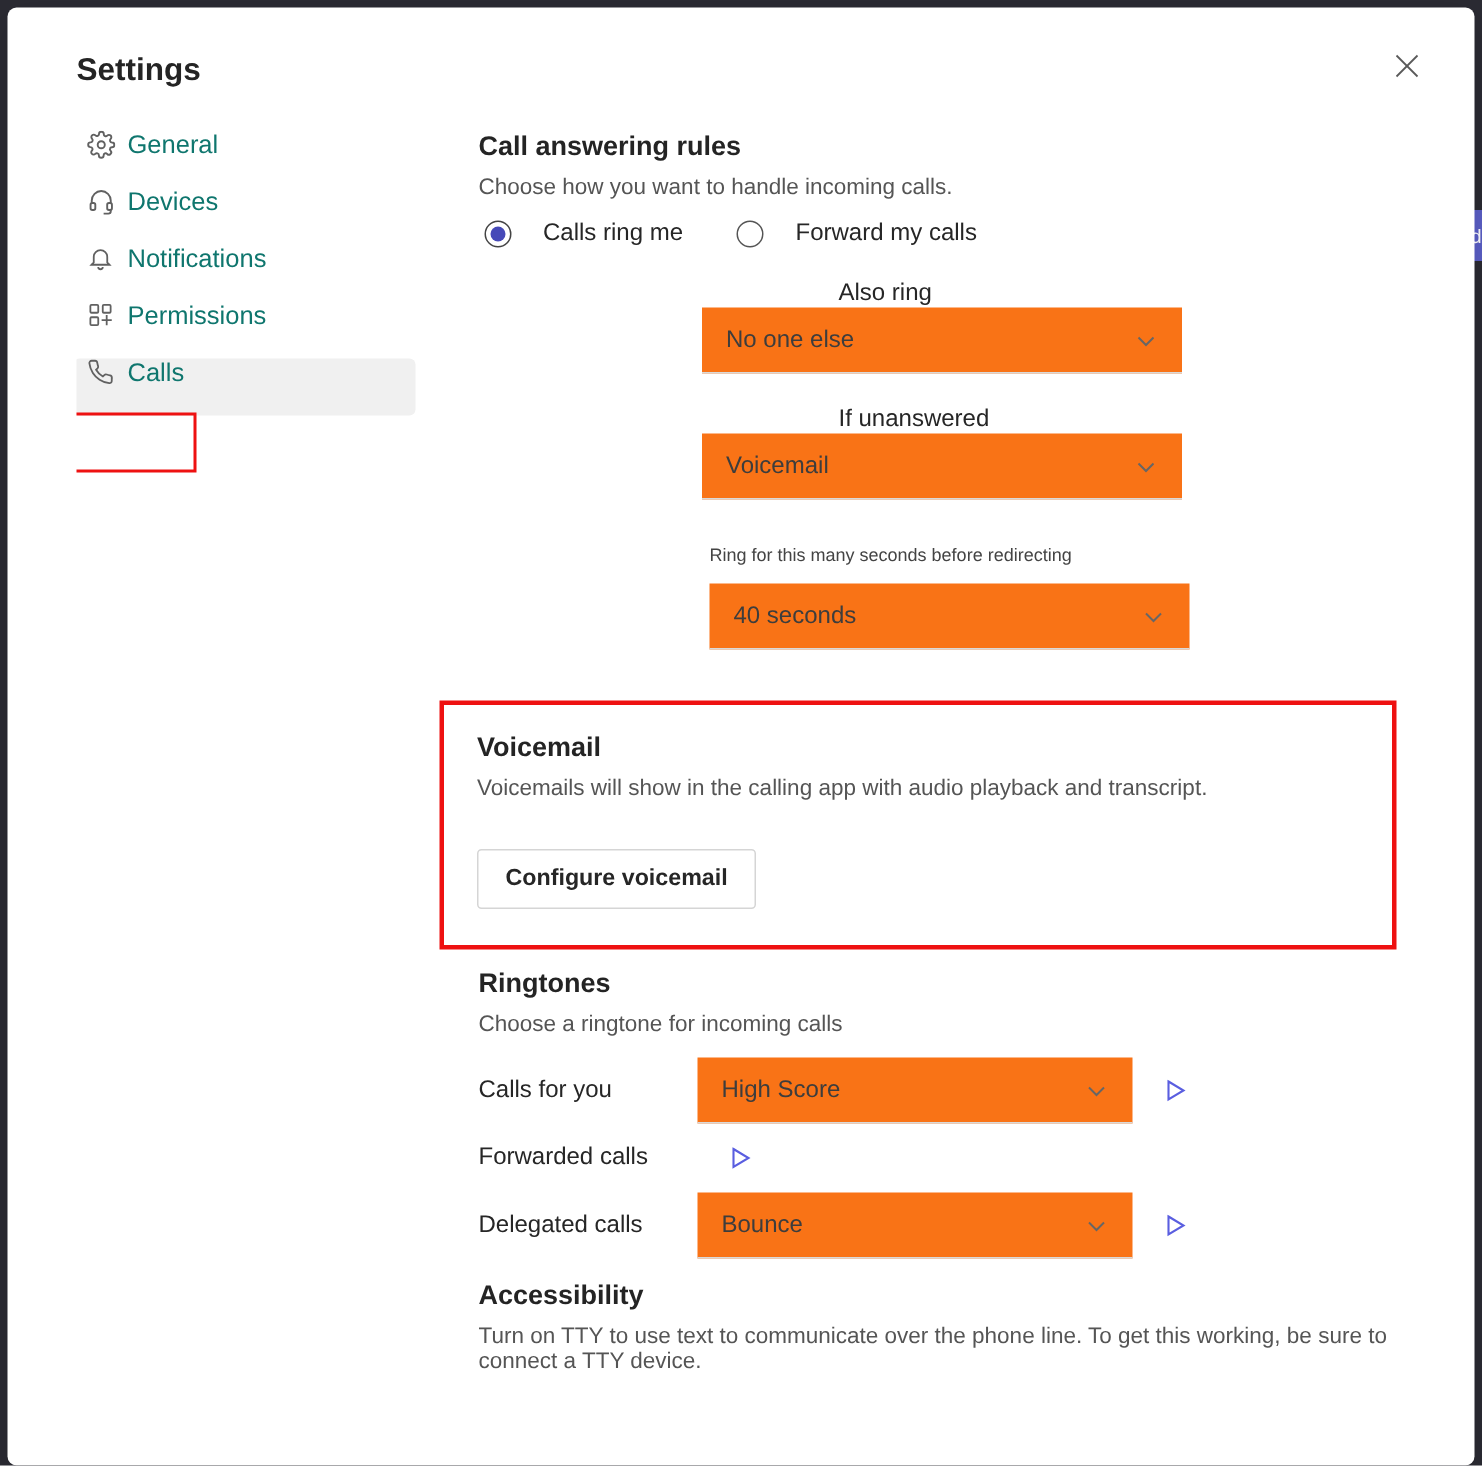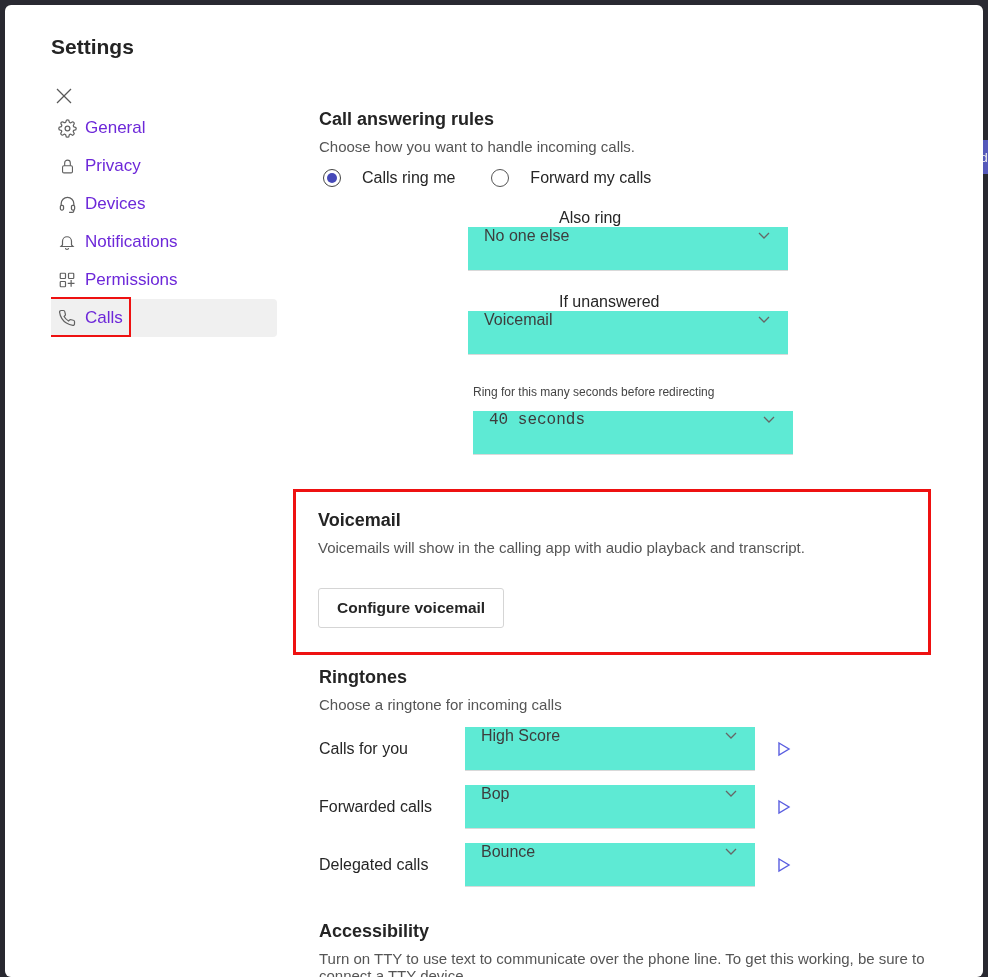--- a/index.html
+++ b/index.html
@@ -38,21 +38,20 @@
       display: flex;
       flex-direction: column;
       position: relative;
       z-index: 2;
       overflow: hidden;
     }
     .title-row {
       display: flex;
       justify-content: space-between;
       align-items: flex-start;
-      flex-direction: column;
     }
     .title {
       font-size: 21px;
       font-weight: 700;
       color: #242424;
       margin-bottom: 28px;
     }
     .close-btn {
       color: #595959;
       cursor: pointer;
@@ -65,26 +64,26 @@
       flex: 1;
       overflow: hidden;
     }
     .sidebar {
       width: 228px;
       flex-shrink: 0;
       margin-left: -2px;
     }
     .nav-item {
       display: flex;
-      align-items: center;
+      align-items: flex-start;
       height: 38px;
       padding-left: 6px;
       border-radius: 4px;
       cursor: pointer;
-      color: #6d28d9;
+      color: #0f766e;
       font-size: 17px;
     }
     .nav-item .icon-slot {
       width: 24px;
       display: inline-flex;
       justify-content: center;
       color: #616161;
     }
     .nav-item .lbl { margin-left: 6px; }
     .nav-item.sel { background: #f0f0f0; }
@@ -149,58 +148,59 @@
     .field-label {
       width: 154px;
       font-size: 16px;
       color: #262626;
       padding-left: 8px;
     }
     .field-label.tight { width: 146px; padding-left: 0; }
     .dropdown {
       width: 320px;
       height: 44px;
-      background: #5eead4;
+      background: #f97316;
       border-bottom: 1px solid #d9d9d9;
       display: flex;
+      align-items: center;
       justify-content: space-between;
       padding: 0 16px;
       font-size: 16px;
       color: #3d3d3d;
       cursor: pointer;
     }
     .dropdown.nar { width: 290px; }
     .chev { color: #666; }
     .small-label {
       font-size: 12px;
       color: #444;
       margin-bottom: 12px;
       margin-left: 154px;
     }
-    .ring-block { margin-left: 154px; margin-bottom: 34px; font-family: Liberation Mono, monospace; }
+    .ring-block { margin-left: 154px; margin-bottom: 34px; }
     .btn-outline {
       display: inline-block;
       border: 1px solid #d5d5d5;
       border-radius: 3px;
       padding: 10px 18px;
       font-size: 15.5px;
       font-weight: 600;
       color: #262626;
       background: #fff;
       cursor: pointer;
       margin-top: 18px;
     }
     .red-box-vm {
       border: 3px solid #e11;
       padding: 18px 22px 24px 22px;
       margin-left: -26px;
       margin-right: 6px;
       margin-bottom: 12px;
     }
-    .sec-block { margin-bottom: 34px; }
+    .sec-block { margin-bottom: 14px; }
     .play-btn {
       color: #5a5ee0;
       margin-left: 20px;
       cursor: pointer;
       display: inline-flex;
     }
     .ringtone-row {
       display: flex;
       align-items: center;
       margin-bottom: 14px;
@@ -232,29 +232,20 @@
       <div class="nav-item">
         <span class="icon-slot">
           <svg width="19" height="19" viewBox="0 0 24 24" fill="none" stroke="currentColor" stroke-width="1.6">
               <circle cx="12" cy="12" r="3"></circle>
               <path d="M19.4 15a1.7 1.7 0 0 0 .34 1.87l.06.06a2 2 0 1 1-2.83 2.83l-.06-.06a1.7 1.7 0 0 0-1.87-.34 1.7 1.7 0 0 0-1.03 1.56V21a2 2 0 1 1-4 0v-.09a1.7 1.7 0 0 0-1.11-1.56 1.7 1.7 0 0 0-1.87.34l-.06.06a2 2 0 1 1-2.83-2.83l.06-.06a1.7 1.7 0 0 0 .34-1.87 1.7 1.7 0 0 0-1.56-1.03H3a2 2 0 1 1 0-4h.09a1.7 1.7 0 0 0 1.56-1.11 1.7 1.7 0 0 0-.34-1.87l-.06-.06a2 2 0 1 1 2.83-2.83l.06.06a1.7 1.7 0 0 0 1.87.34h.08A1.7 1.7 0 0 0 10.12 3.1V3a2 2 0 1 1 4 0v.09a1.7 1.7 0 0 0 1.03 1.56 1.7 1.7 0 0 0 1.87-.34l.06-.06a2 2 0 1 1 2.83 2.83l-.06.06a1.7 1.7 0 0 0-.34 1.87v.08a1.7 1.7 0 0 0 1.56 1.03H21a2 2 0 1 1 0 4h-.09a1.7 1.7 0 0 0-1.56 1.03z"></path>
             </svg>
         </span>
         <span class="lbl">General</span>
       </div>
 
-      <div class="nav-item">
-        <span class="icon-slot">
-          <svg width="17" height="17" viewBox="0 0 24 24" fill="none" stroke="currentColor" stroke-width="1.6">
-              <rect x="5" y="11" width="14" height="10" rx="2"></rect>
-              <path d="M8 11V7a4 4 0 0 1 8 0v4"></path>
-            </svg>
-        </span>
-        <span class="lbl">Privacy</span>
-      </div>
 
       <div class="nav-item">
         <span class="icon-slot">
           <svg width="19" height="19" viewBox="0 0 24 24" fill="none" stroke="currentColor" stroke-width="1.6">
               <path d="M4 13v-2a8 8 0 0 1 16 0v2"></path>
               <rect x="3" y="13" width="4" height="6" rx="1.5"></rect>
               <rect x="17" y="13" width="4" height="6" rx="1.5"></rect>
               <path d="M20 19v1a2 2 0 0 1-2 2h-4"></path>
             </svg>
         </span>
@@ -373,28 +364,20 @@
           </div>
           <span class="play-btn">
               <svg width="16" height="16" viewBox="0 0 16 16" fill="none" stroke="currentColor" stroke-width="1.4">
                 <polygon points="4,2 14,8 4,14"></polygon>
               </svg>
             </span>
         </div>
 
         <div class="ringtone-row">
           <div class="field-label tight">Forwarded calls</div>
-          <div class="dropdown nar">
-            <span>Bop</span>
-            <span class="chev">
-                <svg width="16" height="16" viewBox="0 0 16 16" stroke="currentColor" stroke-width="1.3" fill="none">
-                  <polyline points="3,6 8,11 13,6"></polyline>
-                </svg>
-              </span>
-          </div>
           <span class="play-btn">
               <svg width="16" height="16" viewBox="0 0 16 16" fill="none" stroke="currentColor" stroke-width="1.4">
                 <polygon points="4,2 14,8 4,14"></polygon>
               </svg>
             </span>
         </div>
 
         <div class="ringtone-row">
           <div class="field-label tight">Delegated calls</div>
           <div class="dropdown nar">

